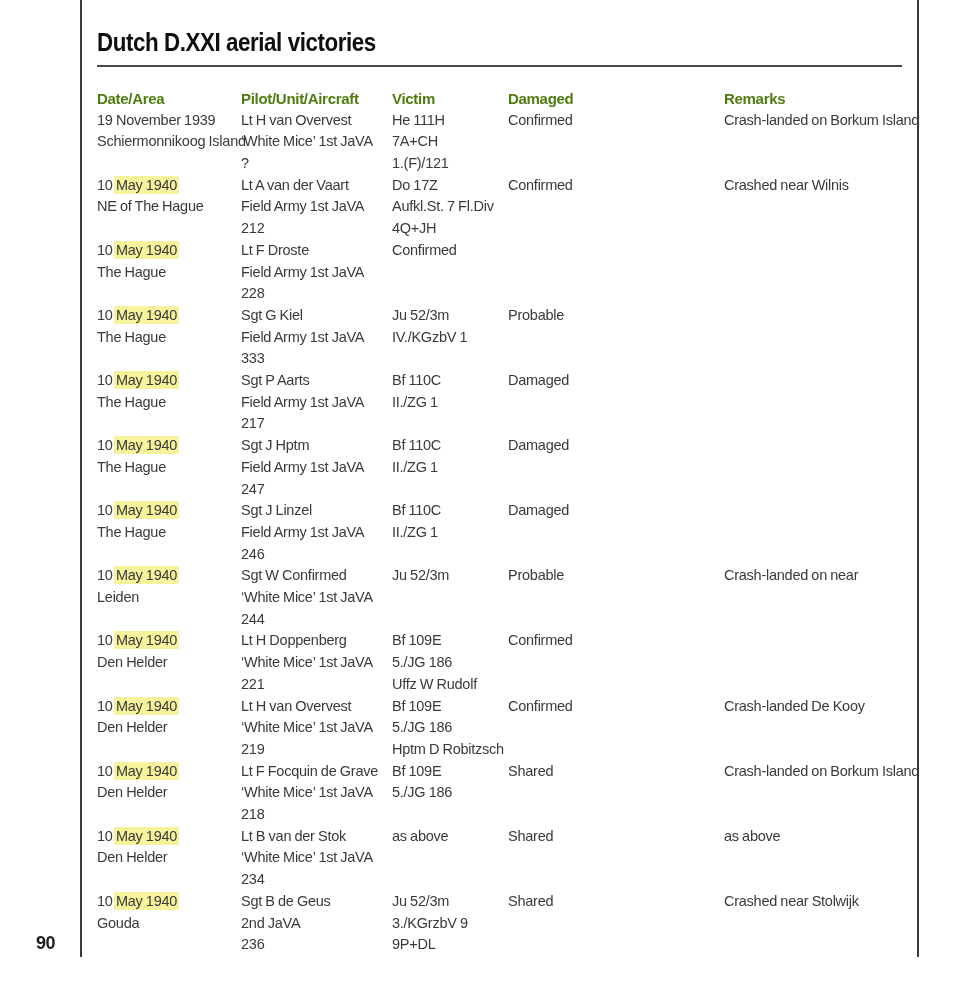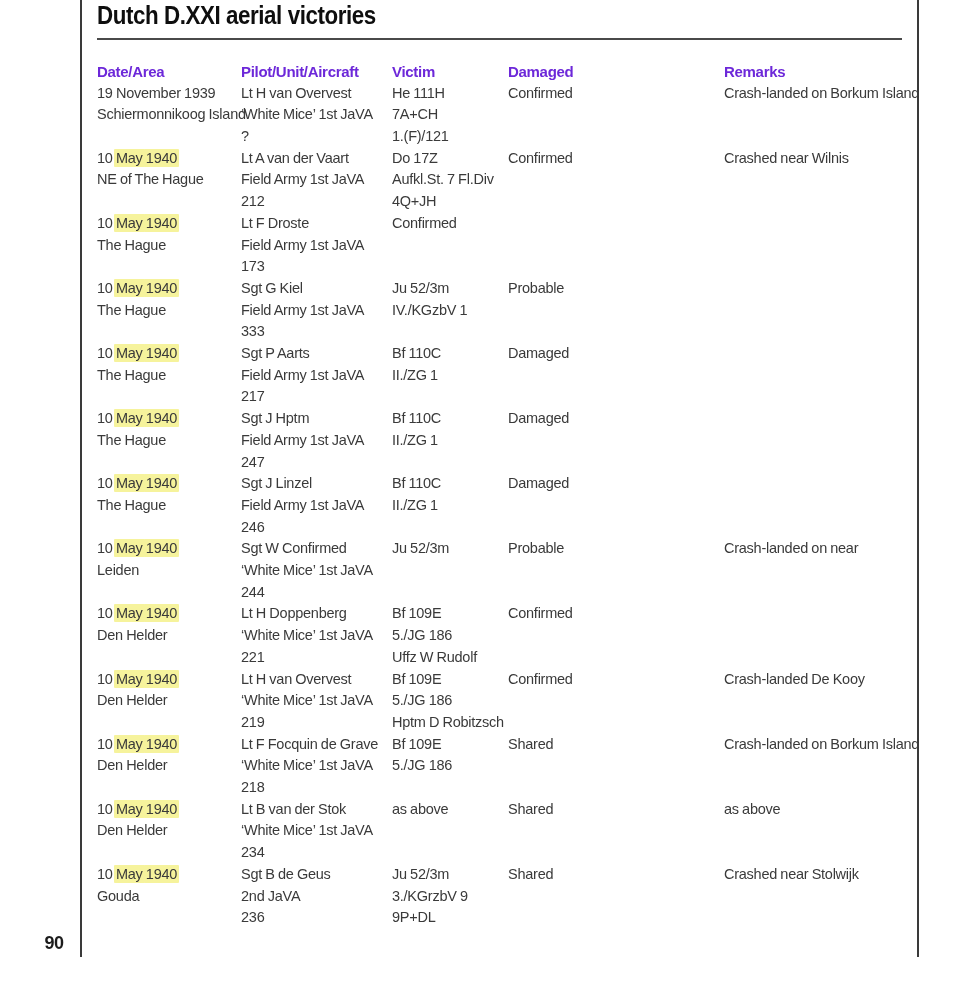--- a/index.html
+++ b/index.html
@@ -15,41 +15,41 @@
     width:978px; height:1006px; position:relative; overflow:hidden;
     font-family:"Liberation Sans", sans-serif; color:var(--text);
   }
   .rule-v{
     position:absolute; top:0; width:1.5px; height:957px; background:var(--rule);
   }
   .rule-left{ left:80px; }
   .rule-right{ left:917px; }
   .pagenum{
     position:absolute; left:36px; top:933px; width:36px;
-    font-size:18px; font-weight:bold; color:#1c1c1c; text-align:center;
+    font-size:18px; font-weight:bold; color:#1c1c1c; text-align:left;
     letter-spacing:-0.5px;
   }
   .content{
-    position:absolute; left:97px; top:0; width:806px; 
+    position:absolute; left:97px; top:0; width:806px; padding-top:27px;
   }
   .title{
     font-size:26px; line-height:30px; font-weight:bold; color:#0e0e0e;
     letter-spacing:-0.5px; white-space:nowrap;
     transform:scaleX(0.86); transform-origin:left center;
   }
   .title-rule{
     margin-top:8px; height:2px; background:#4a4a4a; width:805px;
   }
   .thead, .trow{
     display:grid;
     grid-template-columns:144px 151px 116px 216px 1fr;
   }
   .thead{
     margin-top:21px;
-    font-weight:bold; color:#6d28d9; font-size:15px; line-height:var(--lh);
+    font-weight:bold; color:#4d7c0f; font-size:15px; line-height:var(--lh);
     letter-spacing:-0.3px;
   }
   .trow{ min-height:calc(var(--lh) * 3); }
   .cell{ font-size:14.5px; letter-spacing:-0.25px; word-spacing:-0.5px; }
   .line{ line-height:var(--lh); height:var(--lh); white-space:nowrap; }
   .hl{
     background:var(--hl);
     padding:1px 2px;
     margin:-1px -2px;
     border-radius:1px;
@@ -120,21 +120,21 @@
           </div>
         </div>
         <div class="trow">
           <div class="cell">
             <div class="line"><span>10 </span><span class="hl">May</span><span> </span><span class="hl">1940</span></div>
             <div class="line">The Hague</div>
           </div>
           <div class="cell">
             <div class="line">Lt F Droste</div>
             <div class="line">Field Army 1st JaVA</div>
-            <div class="line">173</div>
+            <div class="line">228</div>
           </div>
           <div class="cell">
             <div class="line">Confirmed</div>
           </div>
           <div class="cell">
             <div class="line"></div>
           </div>
         </div>
         <div class="trow">
           <div class="cell">

